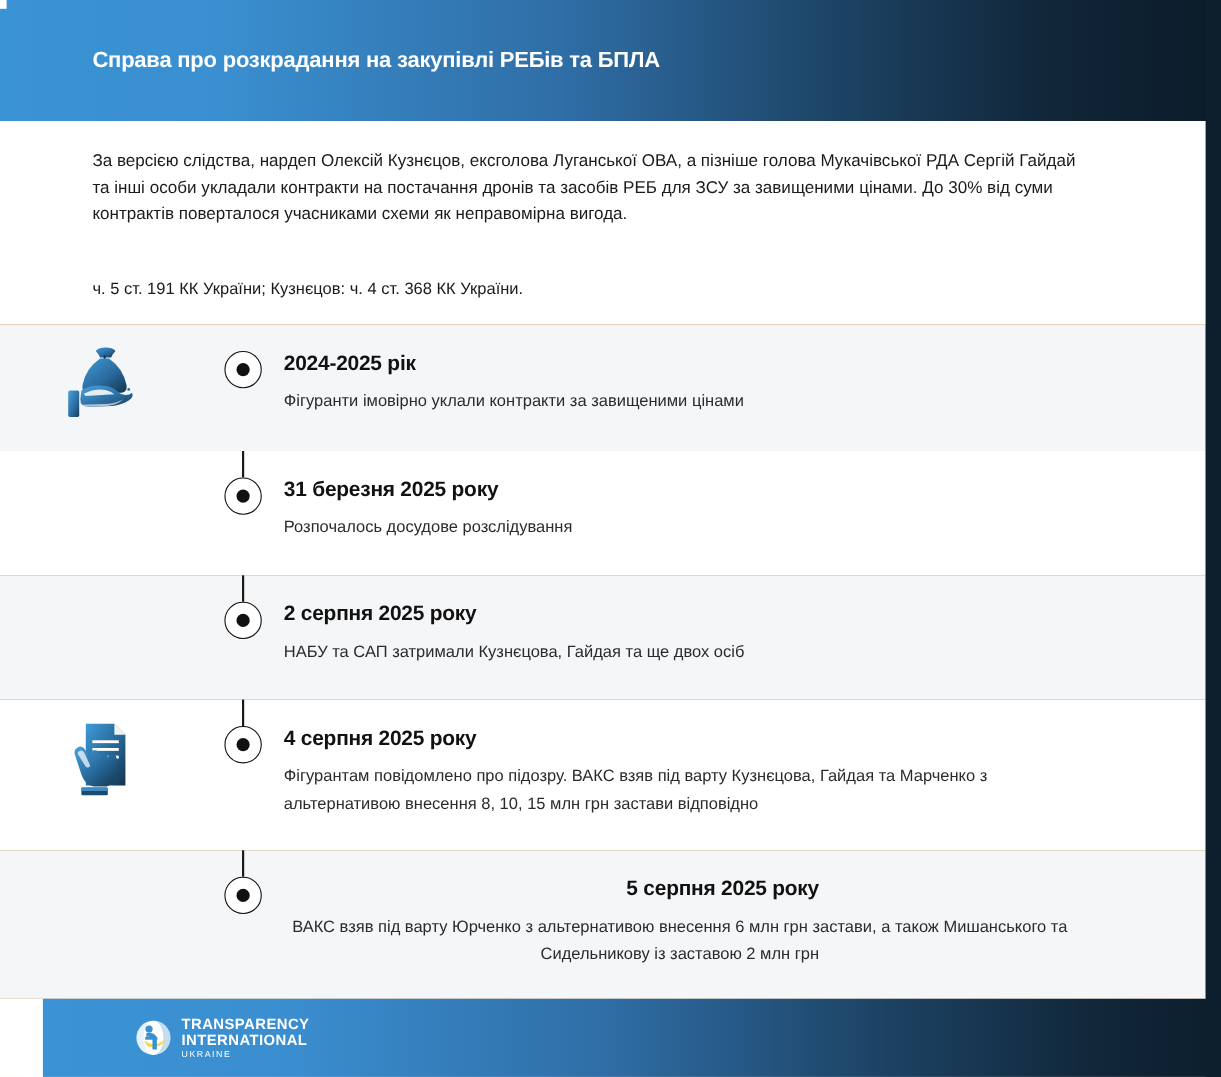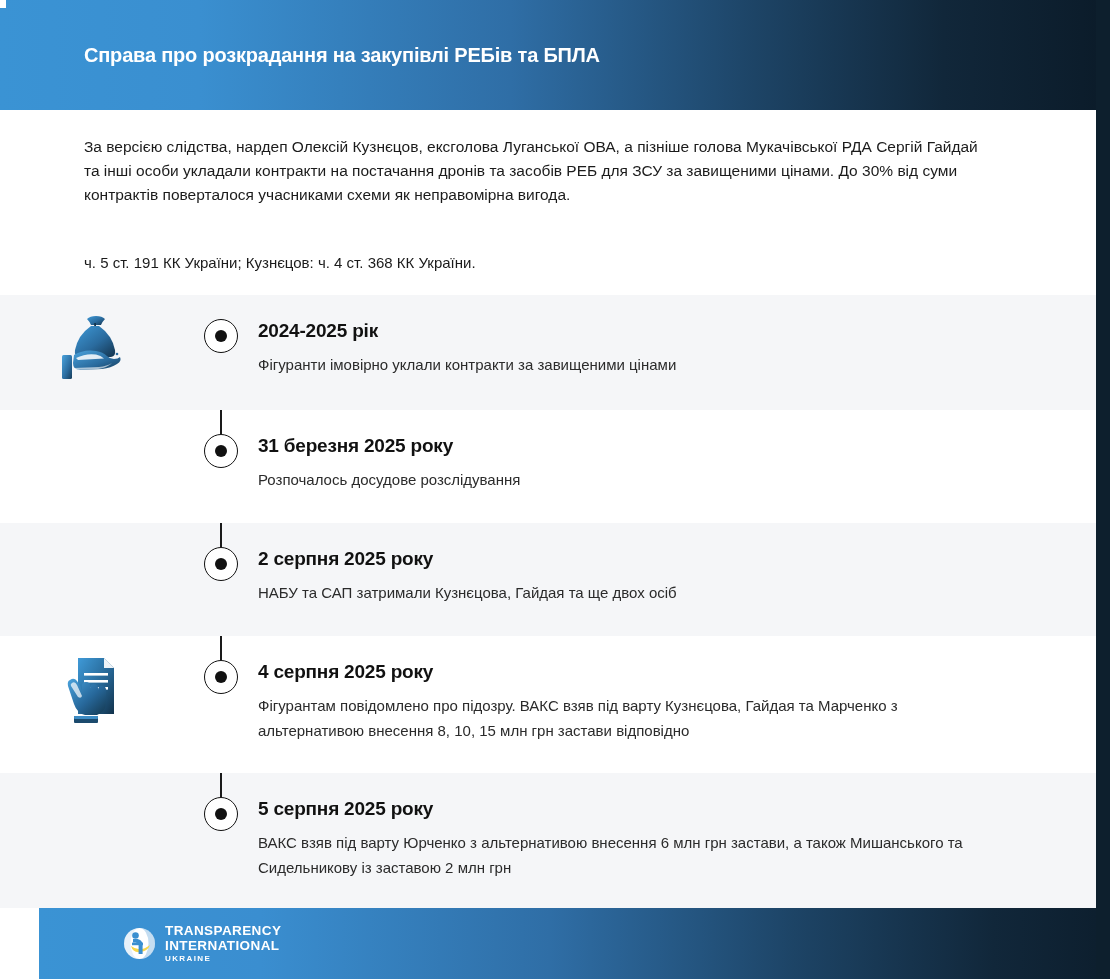--- a/index.html
+++ b/index.html
@@ -149,21 +149,21 @@
     font-size:15px;
     line-height:25px;
     max-width:720px;
   }
 
   
   .h-r1 { min-height:115px; }
   .h-r2 { min-height:113px; }
   .h-r3 { min-height:113px; }
   .h-r4 { min-height:137px; }
-  .h-r5 { min-height:135px; }
+  .h-r5 { min-height:135px;text-align:center; }
 
   
   .footer {
     position:absolute;
     bottom:0; left:0;
     width:1110px; height:71px;
     background:linear-gradient(90deg,#3a93d4 0%, #3a8ed0 20%, #2f6ea6 46%, #1d4466 68%, #11273a 86%, #0b1b29 100%);
     display:flex; align-items:center;
     z-index:3;
     margin-left:39px;
@@ -177,21 +177,21 @@
   .logo-l1, .logo-l2 {
     color:#ffffff;
     font-size:13.5px;
     font-weight:bold;
     letter-spacing:0.4px;
   }
   .logo-l2 { margin-top:1px; }
   .logo-l3 {
     color:#ffffff;
     font-size:8px;
-    font-weight:bold;
+    font-weight:normal;
     letter-spacing:1.4px;
     margin-top:3px;
   }
 </style>
 </head>
 <body>
 
 <div id="page">
 
   <div class="edge-strip"></div>

